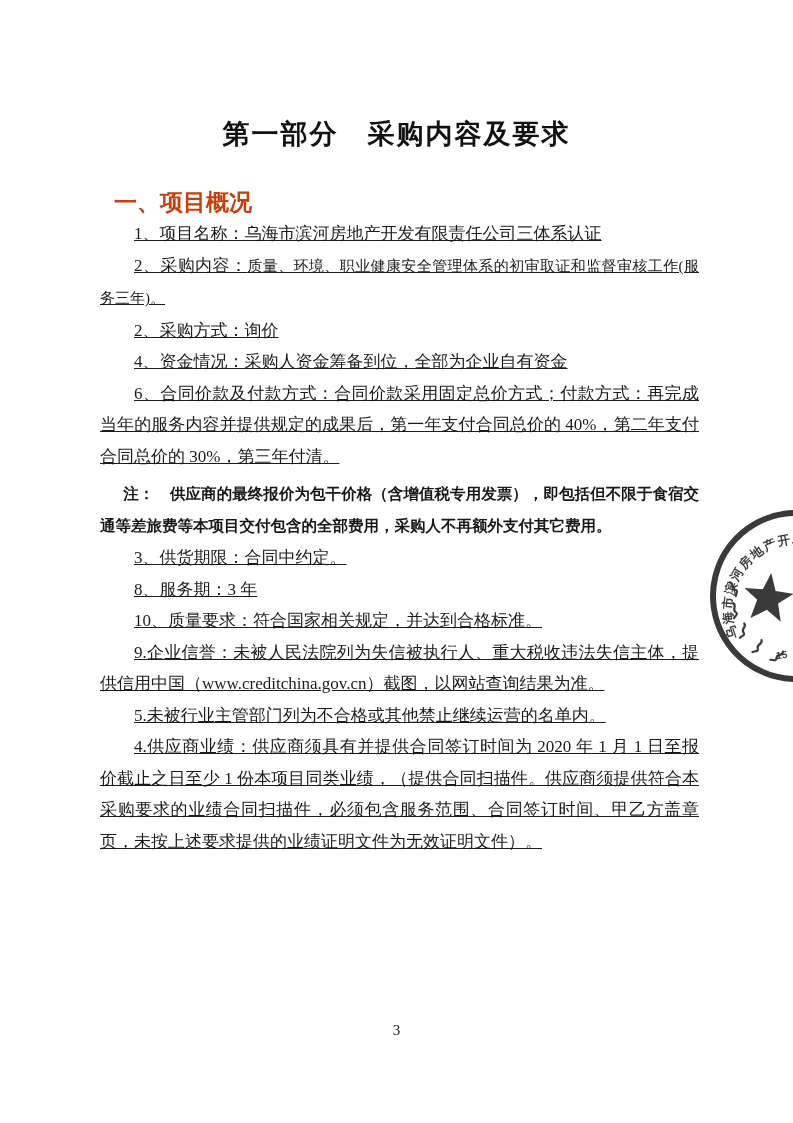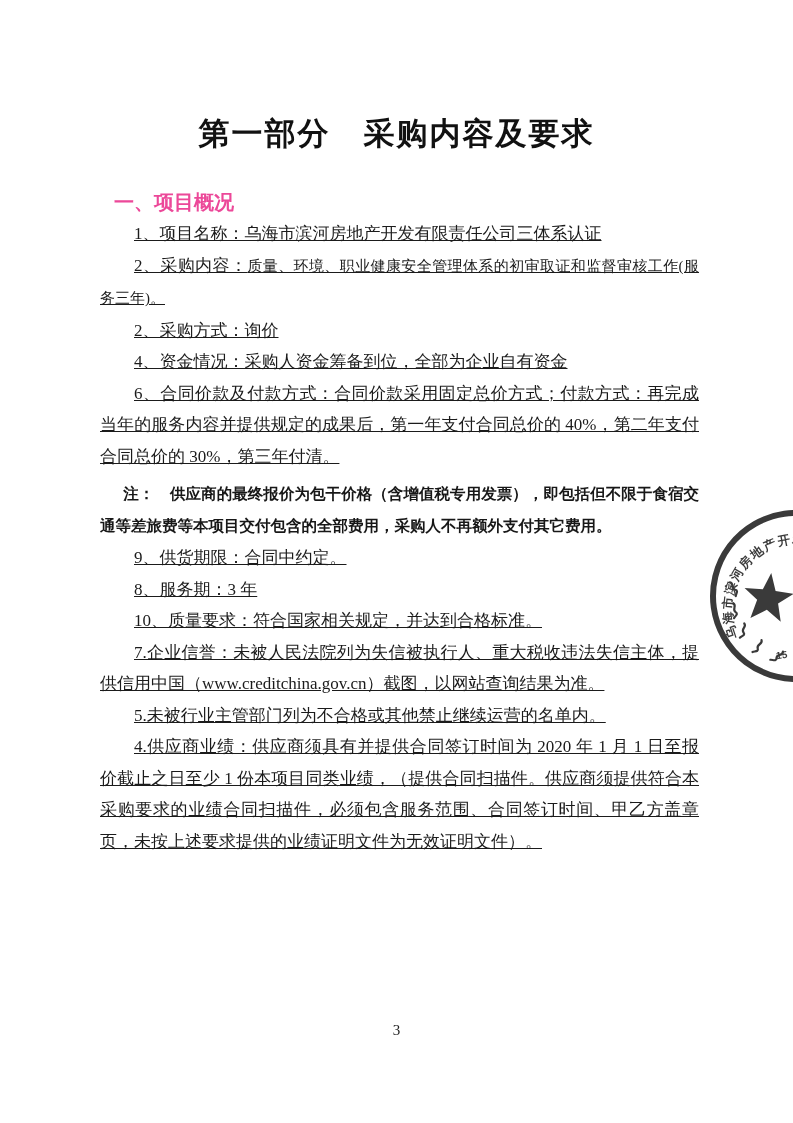--- a/index.html
+++ b/index.html
@@ -10,36 +10,36 @@
     background: #ffffff;
     overflow: hidden;
     color: #1b1b1b;
     font-family: "Liberation Serif", "DejaVu Serif", serif;
   }
   .title {
     margin: 112px 0 0 0;
     text-align: center;
     font-family: "Liberation Sans", "DejaVu Sans", sans-serif;
     font-weight: bold;
-    font-size: 31px;
+    font-size: 27px;
     line-height: 44px;
     letter-spacing: 2px;
     color: #111;
   }
   .content {
     margin: 0 94px 0 100px; 
   }
   .heading {
     margin: 30px 0 0 0;
     font-family: "Liberation Sans", "DejaVu Sans", sans-serif;
     font-weight: bold;
-    font-size: 20px;
+    font-size: 23px;
     line-height: 32px;
     text-indent: 14px;
-    color: #ec4899;
+    color: #c2410c;
   }
   .heading.second { margin-top: 0; }
   p.body {
     margin: 0;
     font-size: 17px;
     line-height: 31.5px;
     text-align: justify;
     text-indent: 2em;
     color: #1b1b1b;
     text-decoration: underline;
@@ -85,26 +85,26 @@
     <p class="body">1、项目名称：乌海市滨河房地产开发有限责任公司三体系认证</p>
 
     <p class="body"><span>2、采购内容：</span><span class="t-small">质量、环境、职业健康安全管理体系的初审取证和监督审核工作(服务三年)。</span></p>
 
     <p class="body gap-lg">2、采购方式：询价</p>
     <p class="body">4、资金情况：采购人资金筹备到位，全部为企业自有资金</p>
     <p class="body">6、合同价款及付款方式：合同价款采用固定总价方式；付款方式：再完成当年的服务内容并提供规定的成果后，第一年支付合同总价的 40%，第二年支付合同总价的 30%，第三年付清。</p>
 
     <p class="note">注：　供应商的最终报价为包干价格（含增值税专用发票），即包括但不限于食宿交通等差旅费等本项目交付包含的全部费用，采购人不再额外支付其它费用。</p>
 
-    <p class="body gap-sm">9、供货期限：合同中约定。</p>
+    <p class="body gap-sm">3、供货期限：合同中约定。</p>
     <p class="body">8、服务期：3 年</p>
     <p class="body">10、质量要求：符合国家相关规定，并达到合格标准。</p>
 
 
-    <p class="body">7.企业信誉：未被人民法院列为失信被执行人、重大税收违法失信主体，提供信用中国（www.creditchina.gov.cn）截图，以网站查询结果为准。</p>
+    <p class="body">9.企业信誉：未被人民法院列为失信被执行人、重大税收违法失信主体，提供信用中国（www.creditchina.gov.cn）截图，以网站查询结果为准。</p>
     <p class="body">5.未被行业主管部门列为不合格或其他禁止继续运营的名单内。</p>
     <p class="body">4.供应商业绩：供应商须具有并提供合同签订时间为 2020 年 1 月 1 日至报价截止之日至少 1 份本项目同类业绩，（提供合同扫描件。供应商须提供符合本采购要求的业绩合同扫描件，必须包含服务范围、合同签订时间、甲乙方盖章页，未按上述要求提供的业绩证明文件为无效证明文件）。</p>
 
   </div>
 
   <svg class="seal" width="200" height="200" viewBox="0 0 200 200" aria-hidden="true">
     <defs>
       <path id="seal-arc" d="M 38,136 A 66,66 0 1 1 162,136" fill="none"></path>
     </defs>
     <g transform="rotate(-8 100 100)">

